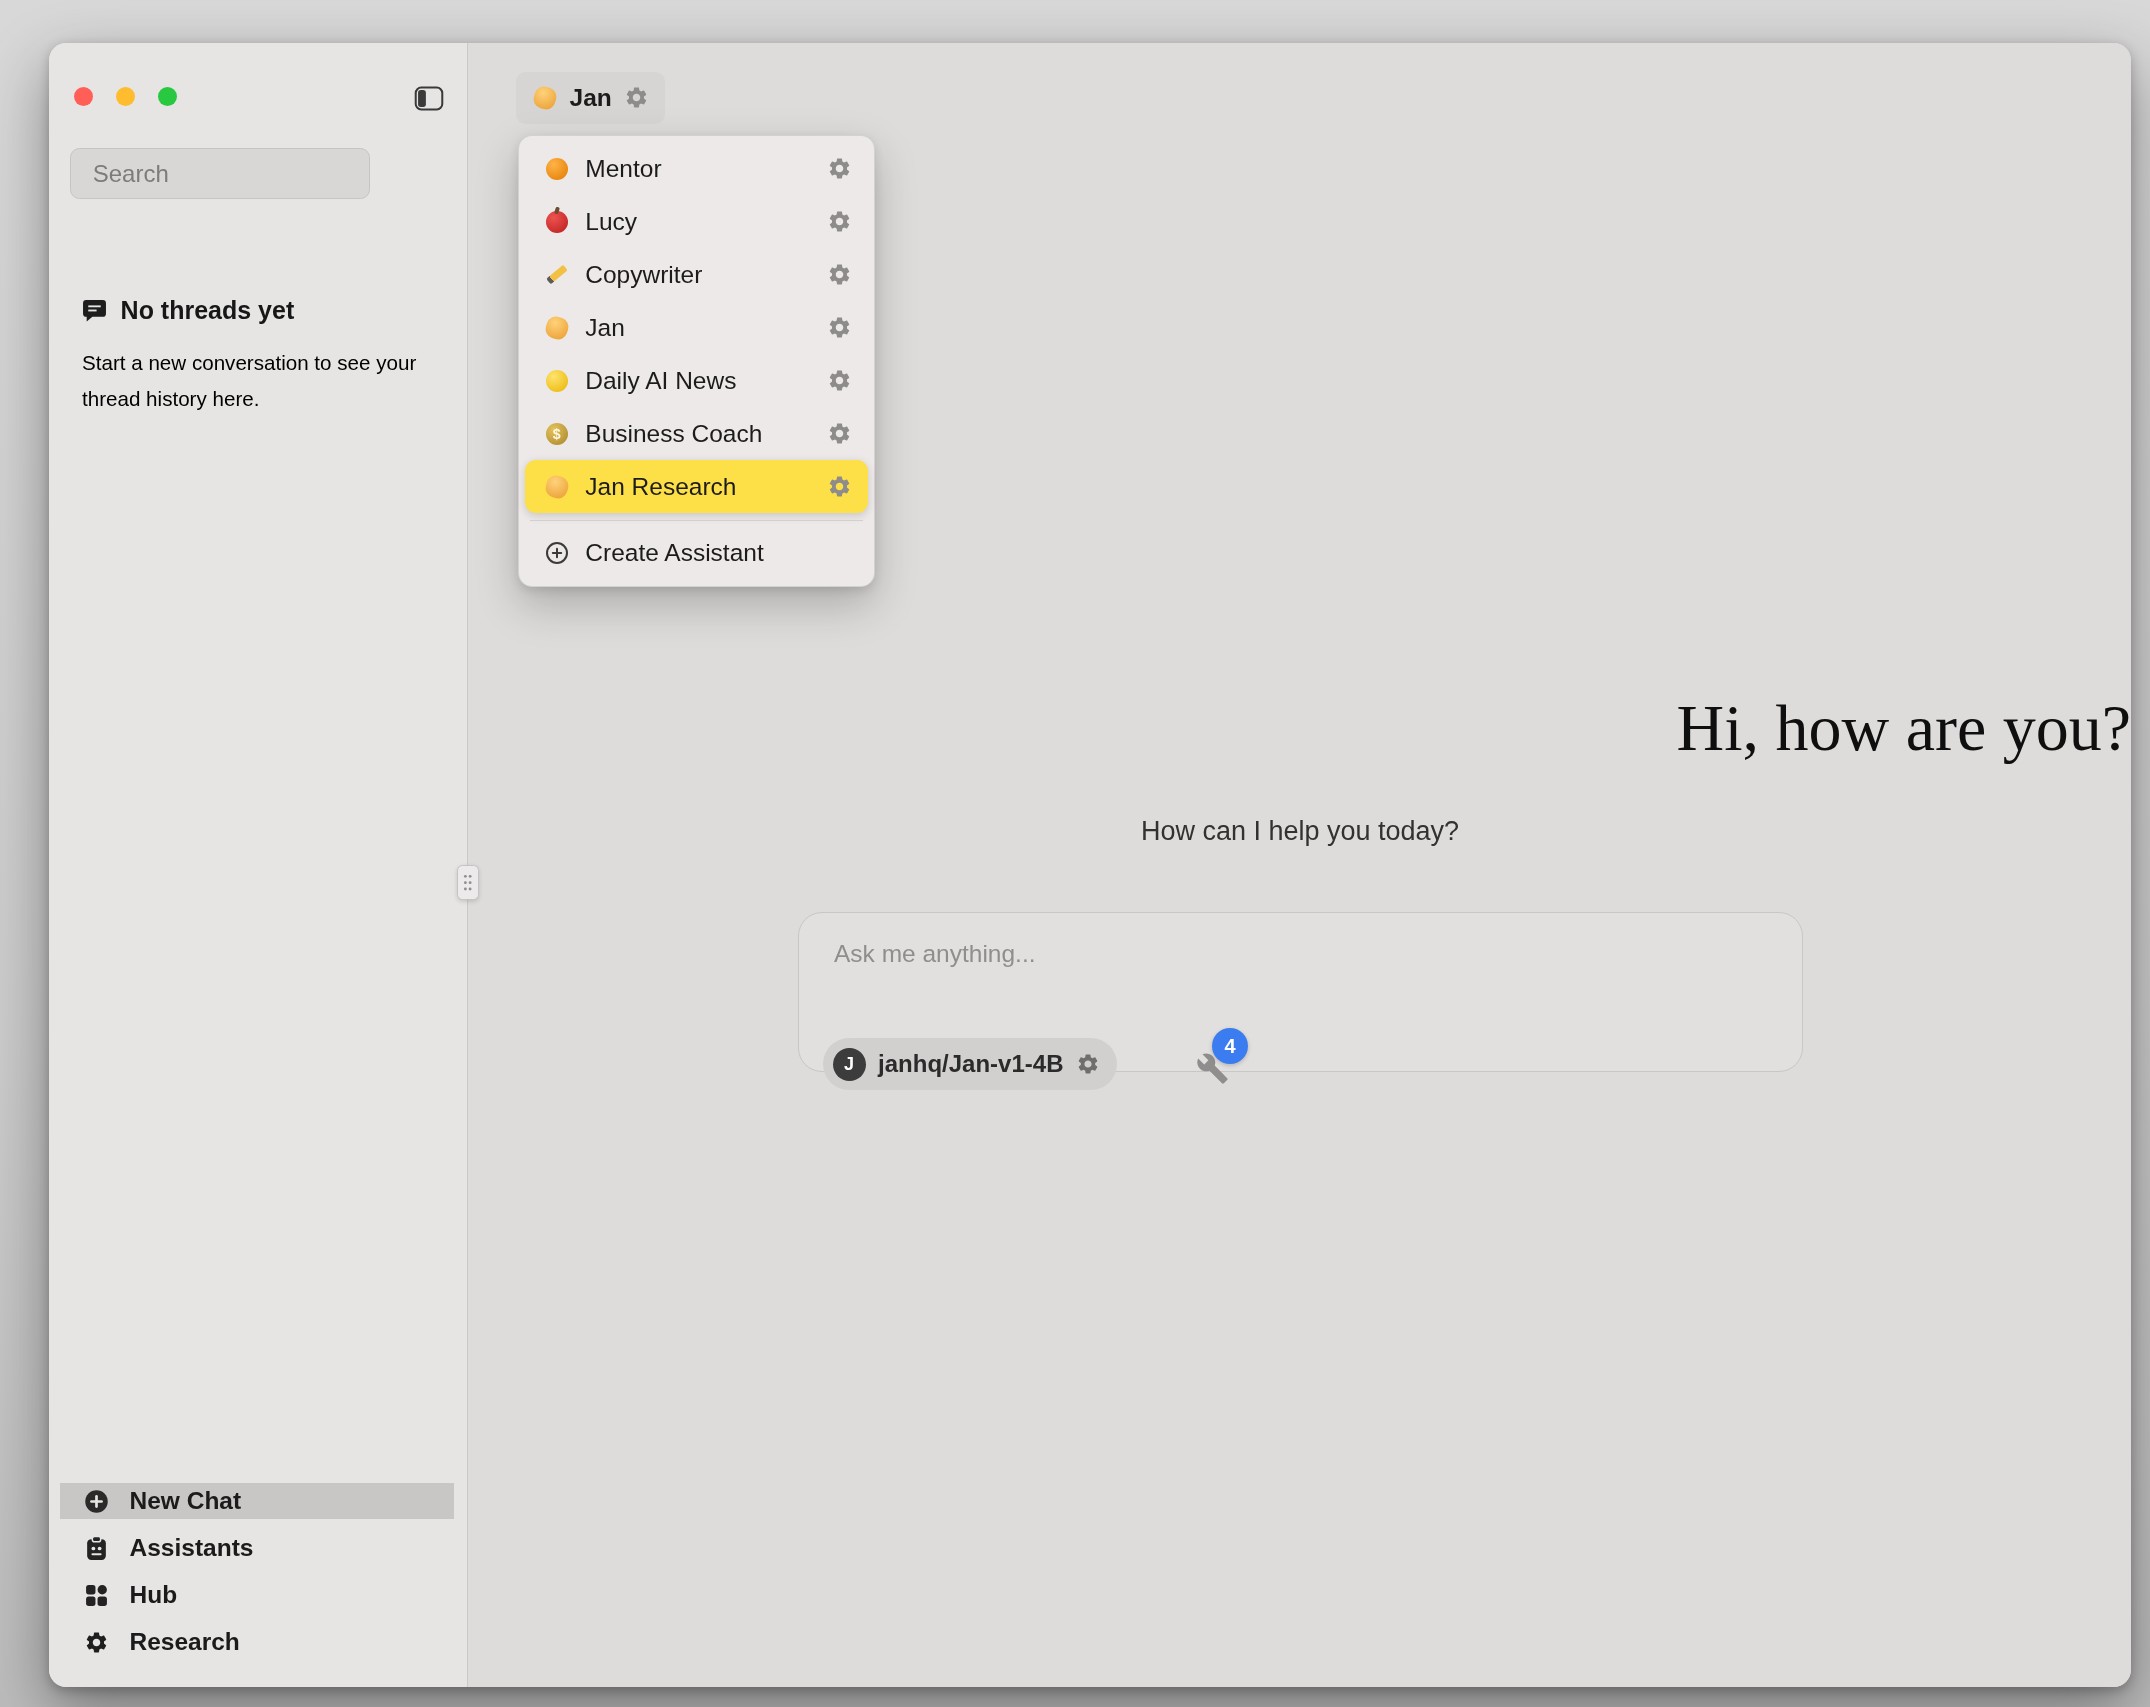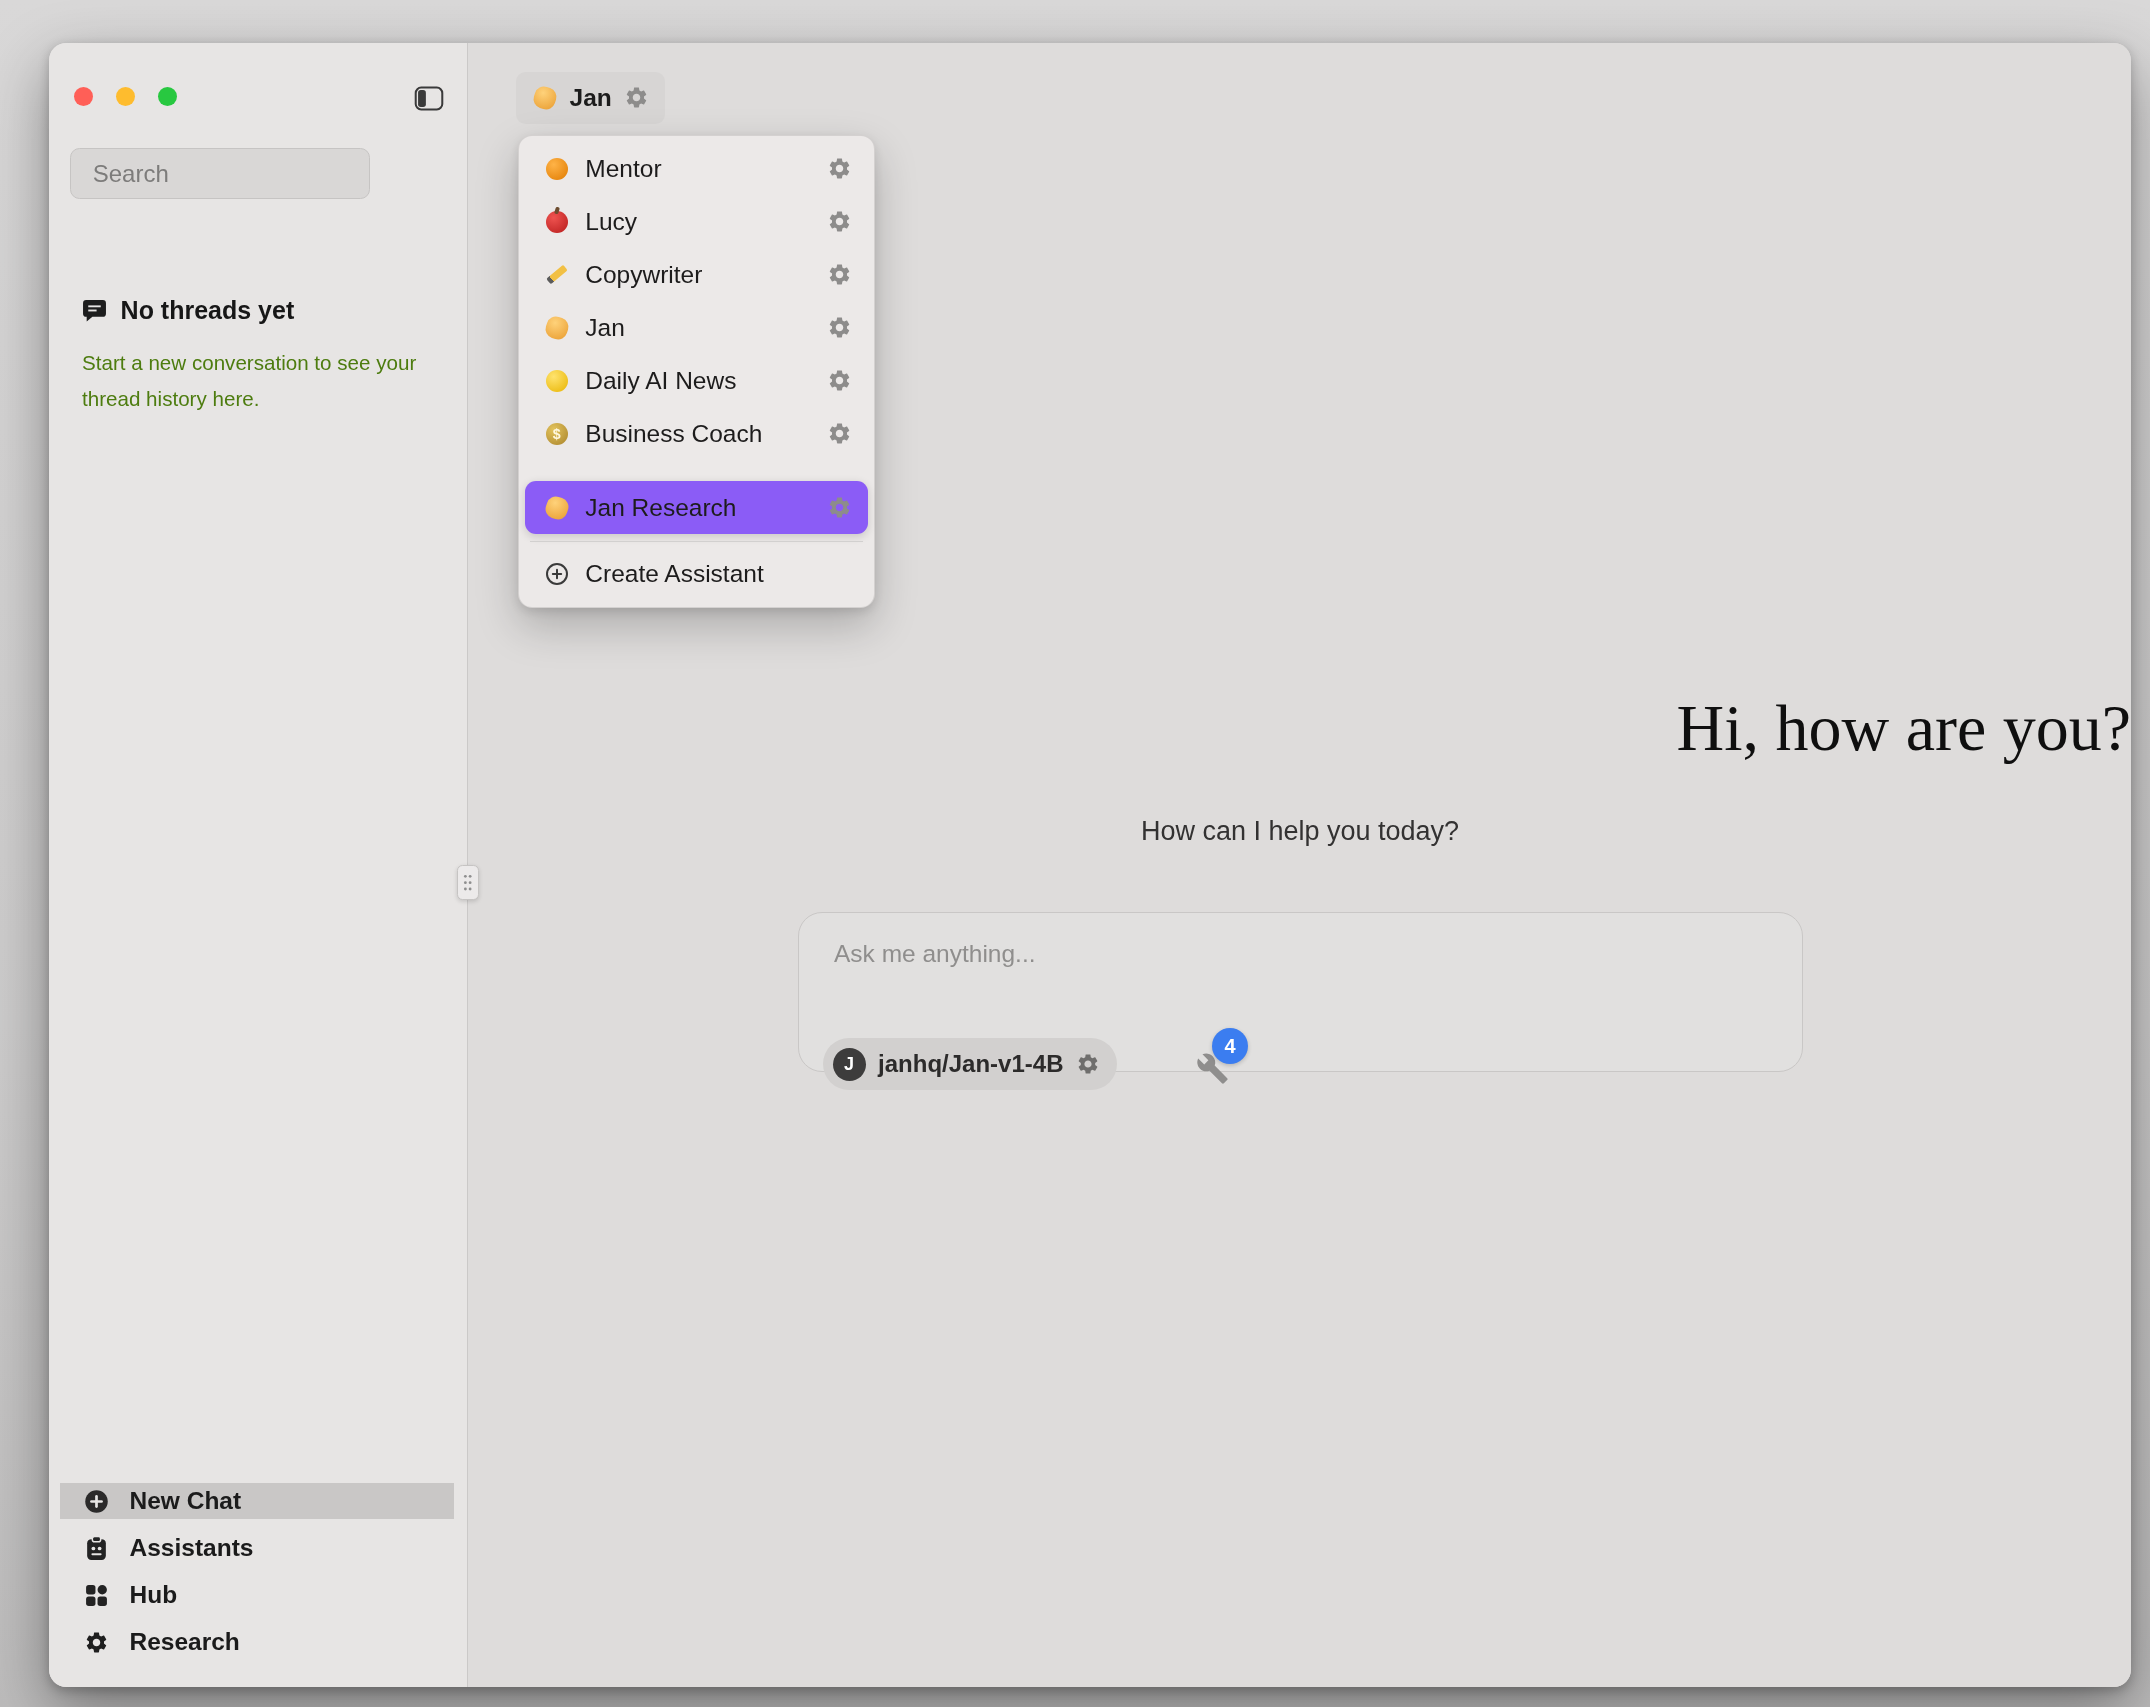--- a/index.html
+++ b/index.html
@@ -24,42 +24,42 @@
   .search-box { position:absolute; left:20.6px; top:105px; width:300px; height:51px;
     background:#d9d7d6; border:0.8px solid #c6c4c3; border-radius:9.5px;
     display:flex; align-items:center; padding:0 12.6px; gap:9.5px; }
   .search-box input { flex:1; border:none; outline:none; background:transparent;
     font:400 24px "Liberation Sans","DejaVu Sans",sans-serif; color:#2b2b2b; }
   .search-box input::placeholder { color:#7d7c7b; }
 
   .empty-head { position:absolute; left:32px; top:253px; display:flex; align-items:center; gap:12.6px; }
   .empty-title { font-size:25px; font-weight:700; color:#171717; }
   .empty-desc { position:absolute; left:33px; top:302px; width:340px;
-    font-size:20.6px; line-height:36px; color:#4d7c0f; }
+    font-size:20.6px; line-height:36px; color:#000000; }
 
   .nav { position:absolute; left:11px; right:12.6px; bottom:27px; }
   .nav-item { height:36px; border-radius:0; display:flex; align-items:center;
     gap:19px; padding:0 22px; margin-top:11px; }
   .nav-item.active { background:#c9c7c6; }
   .nav-label { font-size:24.5px; font-weight:600; color:#1b1b1b; }
   .nav-ico { width:28.5px; height:28.5px; display:flex; align-items:center; justify-content:center; }
 
   
   .main { position:absolute; left:420px; right:0; top:0; bottom:0; background:#dedcdb; }
 
   .header-pill { position:absolute; left:47px; top:28.5px; height:52px; border-radius:9.5px;
     background:#d7d5d4; display:flex; align-items:center; gap:12.6px; padding:0 16px; }
   .header-name { font-size:24.5px; font-weight:600; color:#1c1c1c; }
 
   .menu { position:absolute; left:49px; top:92px; width:357px; z-index:5;
     background:#ece9e8; border:0.8px solid rgba(0,0,0,.10); border-radius:14.2px;
     box-shadow:0 17.4px 43px rgba(0,0,0,.22), 0 3.2px 9.5px rgba(0,0,0,.10); padding:6.3px; }
   .menu-row { height:53px; display:flex; align-items:center; gap:16px;
     padding:0 16px 0 19px; border-radius:11px; }
-  .menu-row.selected { background:#8b5cf6; box-shadow:0 2.4px 8px rgba(0,0,0,.14);margin-top:21px; }
+  .menu-row.selected { background:#fde047; box-shadow:0 2.4px 8px rgba(0,0,0,.14); }
   .menu-label { flex:1; font-size:24.5px; color:#1d1c1c; }
   .menu-gear { margin-left:auto; }
   .menu-divider { height:0.8px; background:#d2d0cf; margin:6.3px 4.7px; }
 
   
   .emoji { width:25px; height:25px; position:relative; flex:0 0 auto;
     display:flex; align-items:center; justify-content:center; }
   .dot { width:22px; height:22px; border-radius:50%; }
   .ic-orange .dot { background:radial-gradient(circle at 35% 30%, #ffb347, #e07b00); }
   .ic-yellow .dot { background:radial-gradient(circle at 35% 30%, #ffe36e, #e8b400); }

